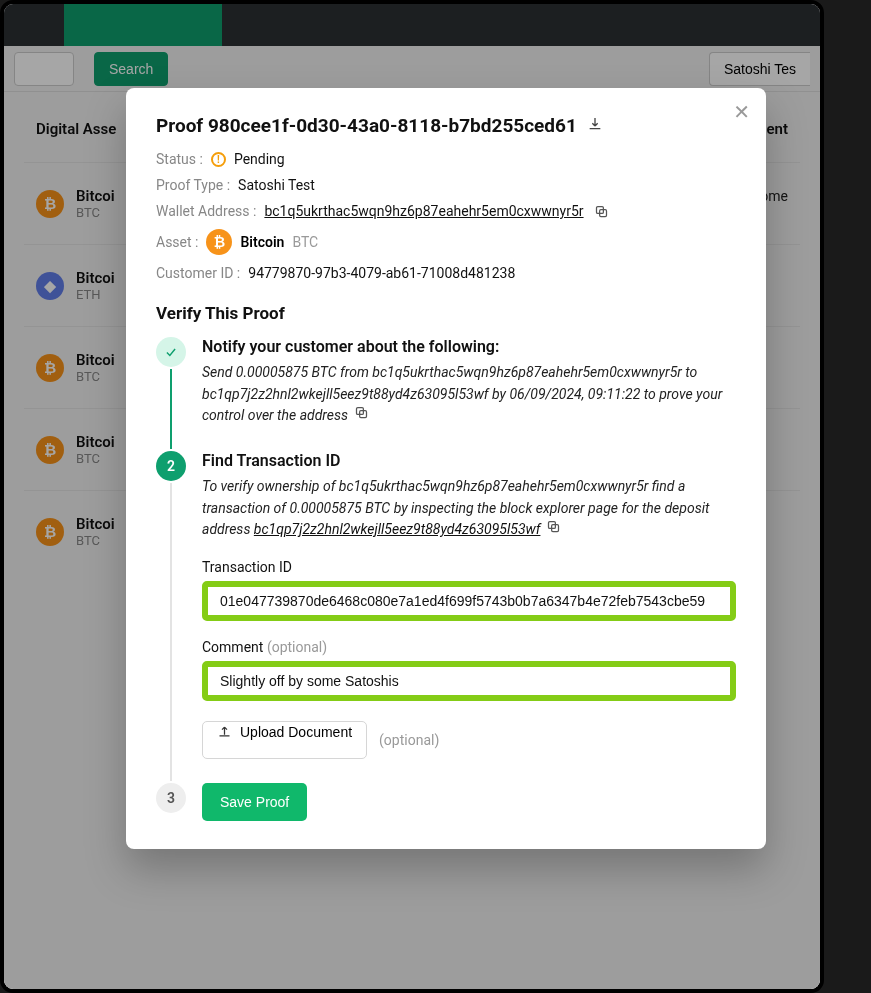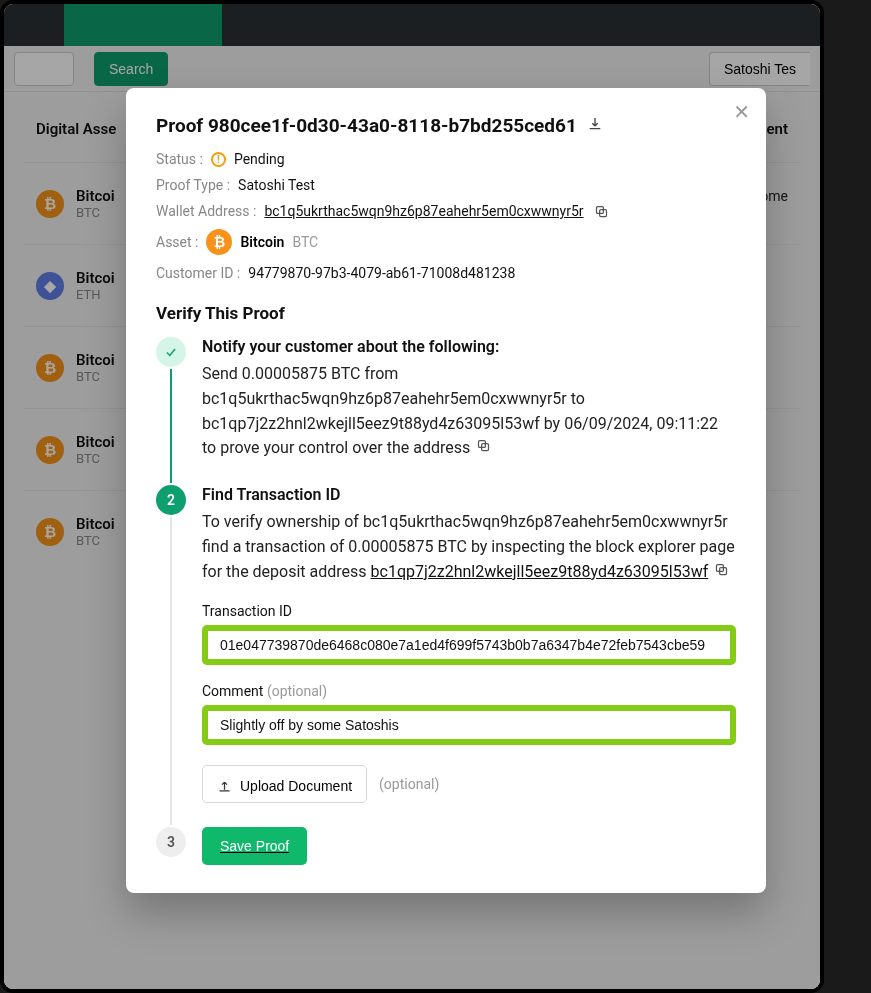--- a/index.html
+++ b/index.html
@@ -45,28 +45,28 @@
   .step { display:flex; gap:16px; }
   .step .marker-col { display:flex; flex-direction:column; align-items:center; }
   .step .badge { width:30px; height:30px; border-radius:50%; display:flex; align-items:center; justify-content:center; font-size:14px; font-weight:600; flex-shrink:0;}
   .badge.done { background:#d5f5e8; color:#0e9f6e; }
   .badge.done svg { width:14px; height:14px; stroke:#0e9f6e; stroke-width:2.5; fill:none;}
   .badge.current { background:#0e9f6e; color:#fff; }
   .badge.pending { background:#eeeeee; color:#555; }
   .step .line { width:2px; flex:1; background:#0e9f6e; margin-top:2px; margin-bottom:2px;}
   .step .line.muted { background:#e3e3e3; }
   .step .body { flex:1; padding-bottom:24px; }
-  .step:last-child .body { padding-bottom:0;text-decoration:underline; }
+  .step:last-child .body { padding-bottom:0; }
   .step .title { font-size:16px; font-weight:600; color:#111; margin-bottom:6px;}
-  .step .desc { font-size:16px; color:#222; line-height:1.55; }
+  .step .desc { font-size:14px; color:#222; line-height:1.55;font-style:italic; }
   .field-label { font-size:14px; color:#111; margin-top:18px; margin-bottom:6px;}
   .field-label .opt { color:#999; font-weight:400;}
   .text-input { width:100%; height:40px; border:6px solid #84cc16; border-radius:5px; padding:0 12px; font-size:14px; color:#111; }
   .upload-row { margin-top:20px; display:flex; align-items:center; gap:12px;}
-  .upload-btn { height:38px; border:1px solid #d6d6d6; background:#fff; border-radius:5px; padding:8px 14px; font-size:14px; display:inline-flex; align-items:flex-end; gap:8px; cursor:pointer;}
+  .upload-btn { height:38px; border:1px solid #d6d6d6; background:#fff; border-radius:5px; padding:2px 14px; font-size:14px; display:inline-flex; align-items:flex-start; gap:8px; cursor:pointer;}
   .upload-btn svg { width:15px; height:15px; stroke:#333; fill:none;}
   .opt-text { color:#999; font-size:14px;}
   .save-btn { height:38px; background:#10b86b; color:#fff; border:none; border-radius:5px; padding:0 18px; font-size:14px; font-weight:500; cursor:pointer;}
   .step.save .body { display:flex; align-items:center;}
 </style>
 </head>
 <body>
 
 <div class="frame">
 

